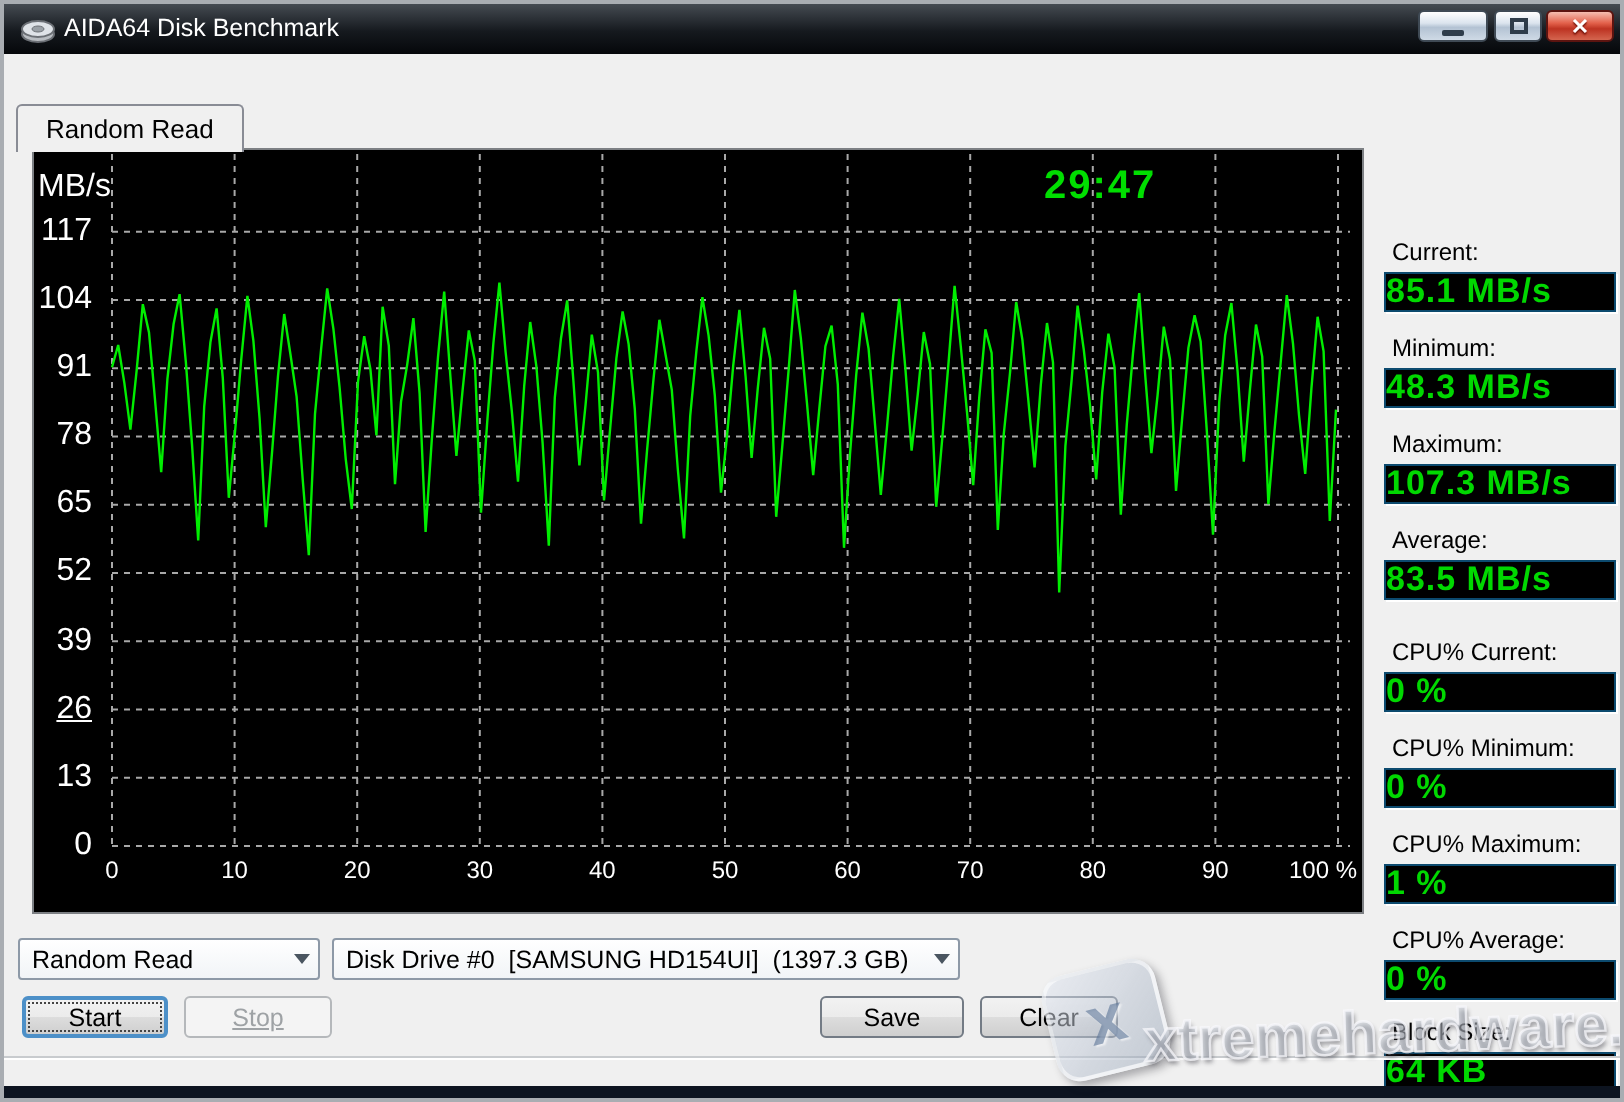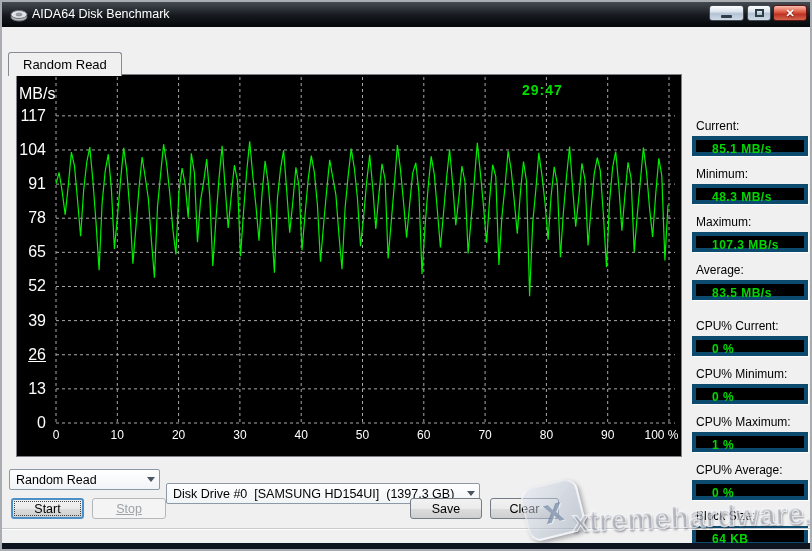--- a/index.html
+++ b/index.html
@@ -62,31 +62,31 @@
   .chart svg{ position:absolute; left:0; top:0; }
   .grid-line{ stroke:#a8a8a8; stroke-width:1; stroke-dasharray:3,3; }
   .data-line{ fill:none; stroke-width:1.2; }
   .ylab{ position:absolute; width:27px; left:2px; text-align:right;
     color:#fff; font-size:16px; height:14px; line-height:14px; }
   .yunit{ position:absolute; left:2px; top:10px; width:30px; text-align:center;
     color:#fff; font-size:16px; }
   .xlab{ position:absolute; top:353px; color:#fff; font-size:12px;
     transform:translateX(-50%); white-space:pre; }
   .xlab.last{ transform:translateX(-72%); }
-  .timer{ position:absolute; left:505px; top:7px; font-size:14px; font-weight:bold;
+  .timer{ position:absolute; left:505px; top:7px; font-size:20px; font-weight:bold;
     color:#00de00; letter-spacing:1px; }
 
   
   .stat-label{ position:absolute; left:694px; font-size:12px; color:#000; }
   .stat-box{
     position:absolute; left:690px; width:116px; height:20px;
-    background:#000; border:4px solid #0c4a6e;
+    background:#000; border:1px solid #0c4a6e;
     box-shadow:1px 1px 0 #ffffff;
-    color:#00d800; font-size:12px; font-weight:bold;
-    line-height:18px; padding-left:16px; letter-spacing:0.5px;
+    color:#00d800; font-size:17px; font-weight:bold;
+    line-height:18px; padding-left:0; letter-spacing:0.5px;
   }
 
   
   .combo{
     position:absolute; height:21px; top:424px;
     background:linear-gradient(#ffffff,#f1f4f7);
     border:1px solid #8d99a7; border-radius:2px;
     display:flex; align-items:center; font-size:12.5px; color:#000;
     padding-left:6px; cursor:default;
   }
@@ -230,21 +230,21 @@
         <div class="stat-label" style="top: 418px;">CPU% Average:</div>
         <div class="stat-box" style="top: 435px;">0 %</div>
         <div class="stat-label" style="top: 464px;">Block Size:</div>
         <div class="stat-box" style="top: 481px;">64 KB</div>
       </div>
 
     <div class="combo" style="left:7px; width:151px;">
       <span class="combo-text">Random Read</span>
       <span class="combo-arrow"></span>
     </div>
-    <div class="combo" style="left:164px; width:314px;margin-top:14px;">
+    <div class="combo" style="left:164px; width:314px;">
       <span class="combo-text">Disk Drive #0  [SAMSUNG HD154UI]  (1397.3 GB)</span>
       <span class="combo-arrow"></span>
     </div>
 
     <div class="btn start">Start</div>
     <div class="btn stop">Stop</div>
     <div class="btn save">Save</div>
     <div class="btn clear">Clear</div>
 
     <div class="separator"></div>

